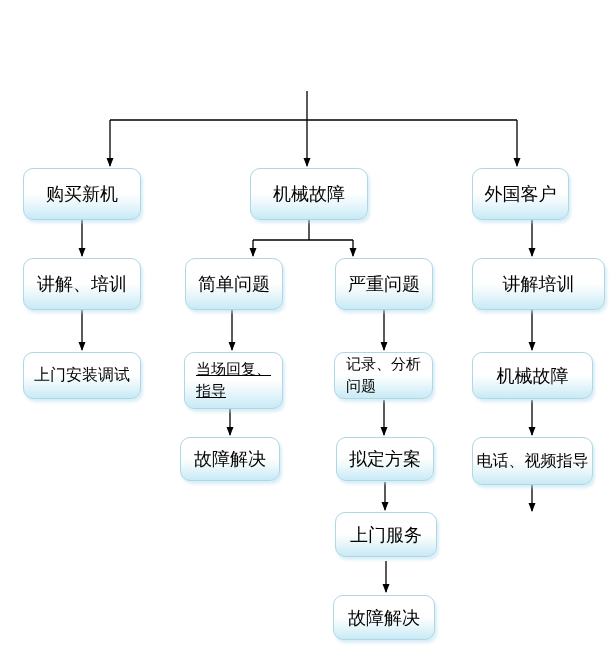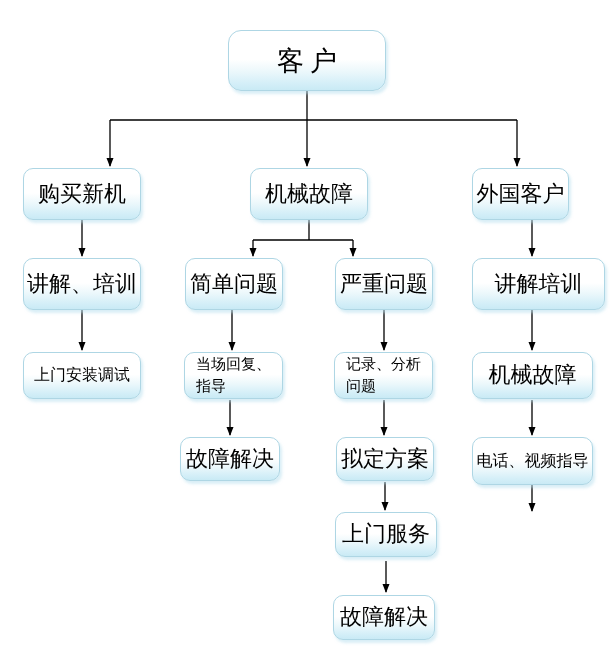--- a/index.html
+++ b/index.html
@@ -17,21 +17,21 @@
     position:absolute;
     box-sizing:border-box;
     border:1.3px solid #aed6e4;
     border-radius:10px;
     background:linear-gradient(180deg,#ffffff 0%,#ffffff 48%,#eaf7fb 70%,#d5eff8 88%,#c9eaf5 100%);
     box-shadow:2px 3px 3px rgba(186,224,238,0.55);
     display:flex;
     align-items:center;
     justify-content:center;
     color:#000000;
-    font-size:22px;
+    font-size:18px;
     line-height:1.3;
     text-align:center;
   }
   .node.root{
     border-radius:13px;
     font-size:27px;
     letter-spacing:6px;
     text-indent:6px;
   }
   .node.two-line{
@@ -80,33 +80,32 @@
       <path d="M385,482 L385,510" marker-end="url(#arrow)"></path>
       <path d="M386,561 L386,592" marker-end="url(#arrow)"></path>
 
       <path d="M532,220 L532,256" marker-end="url(#arrow)"></path>
       <path d="M532,310 L532,350" marker-end="url(#arrow)"></path>
       <path d="M532,400 L532,435" marker-end="url(#arrow)"></path>
       <path d="M532,485 L532,511" marker-end="url(#arrow)"></path>
     </g>
   </svg>
 
-  <div class="node root" style="left:228px;top:30px;width:158px;height:61px;">客户</div>
 
   <div class="node" style="left:23px;top:168px;width:118px;height:52px;">购买新机</div>
   <div class="node" style="left:250px;top:168px;width:118px;height:52px;">机械故障</div>
   <div class="node" style="left:472px;top:168px;width:97px;height:52px;">外国客户</div>
 
   <div class="node" style="left:23px;top:258px;width:118px;height:52px;">讲解、培训</div>
   <div class="node" style="left:185px;top:258px;width:98px;height:52px;">简单问题</div>
   <div class="node" style="left:335px;top:258px;width:98px;height:52px;text-align:center;">严重问题</div>
   <div class="node" style="left:472px;top:258px;width:133px;height:52px;">讲解培训</div>
 
   <div class="node small" style="left:23px;top:352px;width:118px;height:47px;">上门安装调试</div>
-  <div class="node two-line" style="left:184px;top:352px;width:99px;height:47px;">当场回复、指导</div>
+  <div class="node two-line" style="left:184px;top:352px;width:99px;height:57px;text-decoration:underline;">当场回复、指导</div>
   <div class="node two-line" style="left:334px;top:352px;width:99px;height:47px;">记录、分析问题</div>
   <div class="node" style="left:472px;top:352px;width:121px;height:47px;">机械故障</div>
 
   <div class="node" style="left:180px;top:437px;width:100px;height:44px;">故障解决</div>
   <div class="node" style="left:336px;top:437px;width:98px;height:44px;">拟定方案</div>
   <div class="node small" style="left:472px;top:437px;width:121px;height:48px;">电话、视频指导</div>
 
   <div class="node" style="left:335px;top:512px;width:102px;height:45px;">上门服务</div>
 
   <div class="node" style="left:333px;top:595px;width:102px;height:45px;">故障解决</div>

